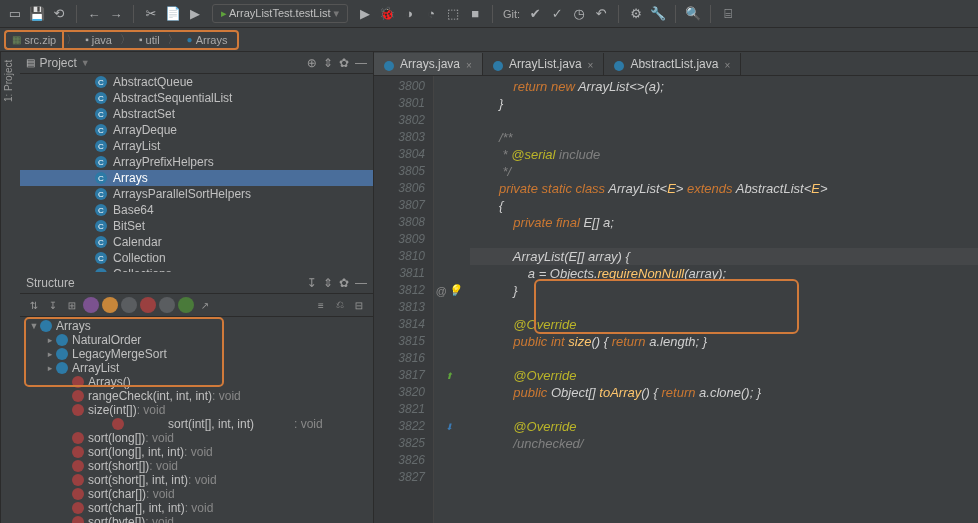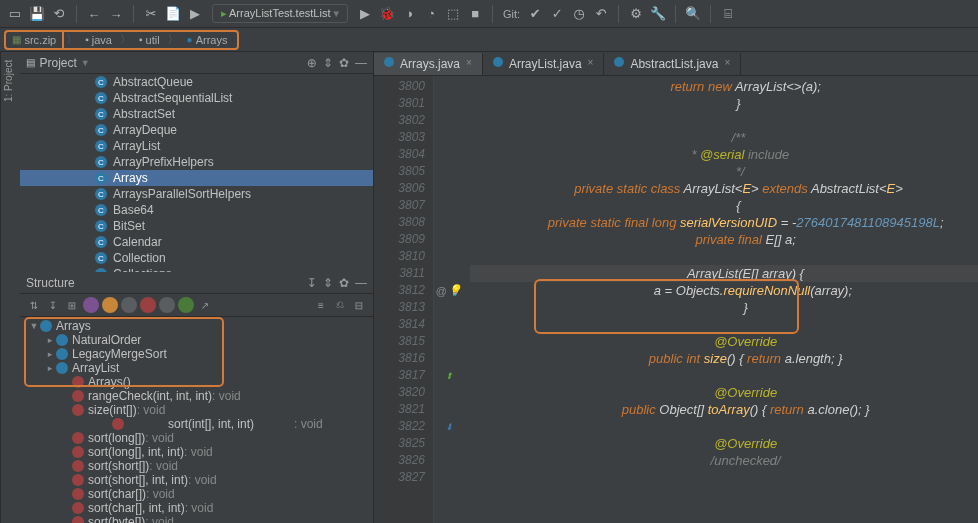--- a/index.html
+++ b/index.html
@@ -207,21 +207,21 @@
 }
 .tabs{
   height:24px;
   display:flex;
   align-items:flex-end;
   background:#3c3f41;
   border-bottom:1px solid #2b2b2b;
 }
 .tab{
   display:flex;
-  align-items:flex-start;
+  align-items:flex-end;
   gap:6px;
   padding:4px 10px;
   font-size:12px;
   color:#ccc;
   border-right:1px solid #2b2b2b;
 }
 .tab.active{ background:#4a4d4f;}
 .tab .x{color:#888;font-size:10px;}
 .tab .ticon{ width:10px;height:10px;background:#2d7aa6;border-radius:50%;}
 
@@ -249,21 +249,20 @@
 .gutter .ln .lnum{display:inline-block;}
 .iconcol{
   width:30px;
   padding-top:2px;
 }
 .iconcol .ln{height:17px;display:flex;align-items:center;justify-content:center;gap:2px;font-size:11px;}
 .code{
   flex:1;
   padding:2px 0 0 6px;
   position:relative;
-  text-align:center;
 }
 .code .cl{ height:17px; line-height:17px; white-space:pre;}
 .code .cl.curr{ background:#454749;}
 .kw{color:#cc7832;}
 .cmnt{color:#808080;}
 .ann{color:#bbb529;}
 .id{color:#ffc66d;}
 .num{color:#6897bb;}
 .fn{color:#ffc66d;}
 .other{color:#d0d0d0;}
@@ -617,21 +616,20 @@
       <div class="code" id="code">
         <div class="hl-box2"></div>
       <div class="cl">            <span class="kw">return new</span> <span class="other">ArrayList&lt;&gt;(a);</span></div>
           <div class="cl">        <span class="other">}</span></div>
           <div class="cl"></div>
           <div class="cl">        <span class="cmnt">/**</span></div>
           <div class="cl">        <span class="cmnt"> * </span><span class="ann">@serial</span><span class="cmnt"> include</span></div>
           <div class="cl">        <span class="cmnt"> */</span></div>
           <div class="cl">        <span class="kw">private static class</span> <span class="other">ArrayList&lt;</span><span class="id">E</span><span class="other">&gt; </span><span class="kw">extends</span> <span class="other">AbstractList&lt;</span><span class="id">E</span><span class="other">&gt;</span></div>
           <div class="cl">        <span class="other">{</span></div>
-          <div class="cl">            <span class="kw">private static final long</span> <span class="id">serialVersionUID</span> <span class="other">= -</span><span class="num">2764017481108945198L</span><span class="other">;</span></div>
           <div class="cl">            <span class="kw">private final</span> <span class="other">E[] a;</span></div>
           <div class="cl"></div>
           <div class="cl curr">            <span class="other">ArrayList(</span><span class="param">E[] array</span><span class="other">) {</span></div>
           <div class="cl">                <span class="other">a = Objects.</span><span class="id">requireNonNull</span><span class="other">(array);</span></div>
           <div class="cl">            <span class="other">}</span></div>
           <div class="cl"></div>
           <div class="cl">            <span class="ann">@Override</span></div>
           <div class="cl">            <span class="kw">public int</span> <span class="fn">size</span><span class="other">() { </span><span class="kw">return</span><span class="other"> a.length; }</span></div>
           <div class="cl"></div>
           <div class="cl">            <span class="ann">@Override</span></div>

